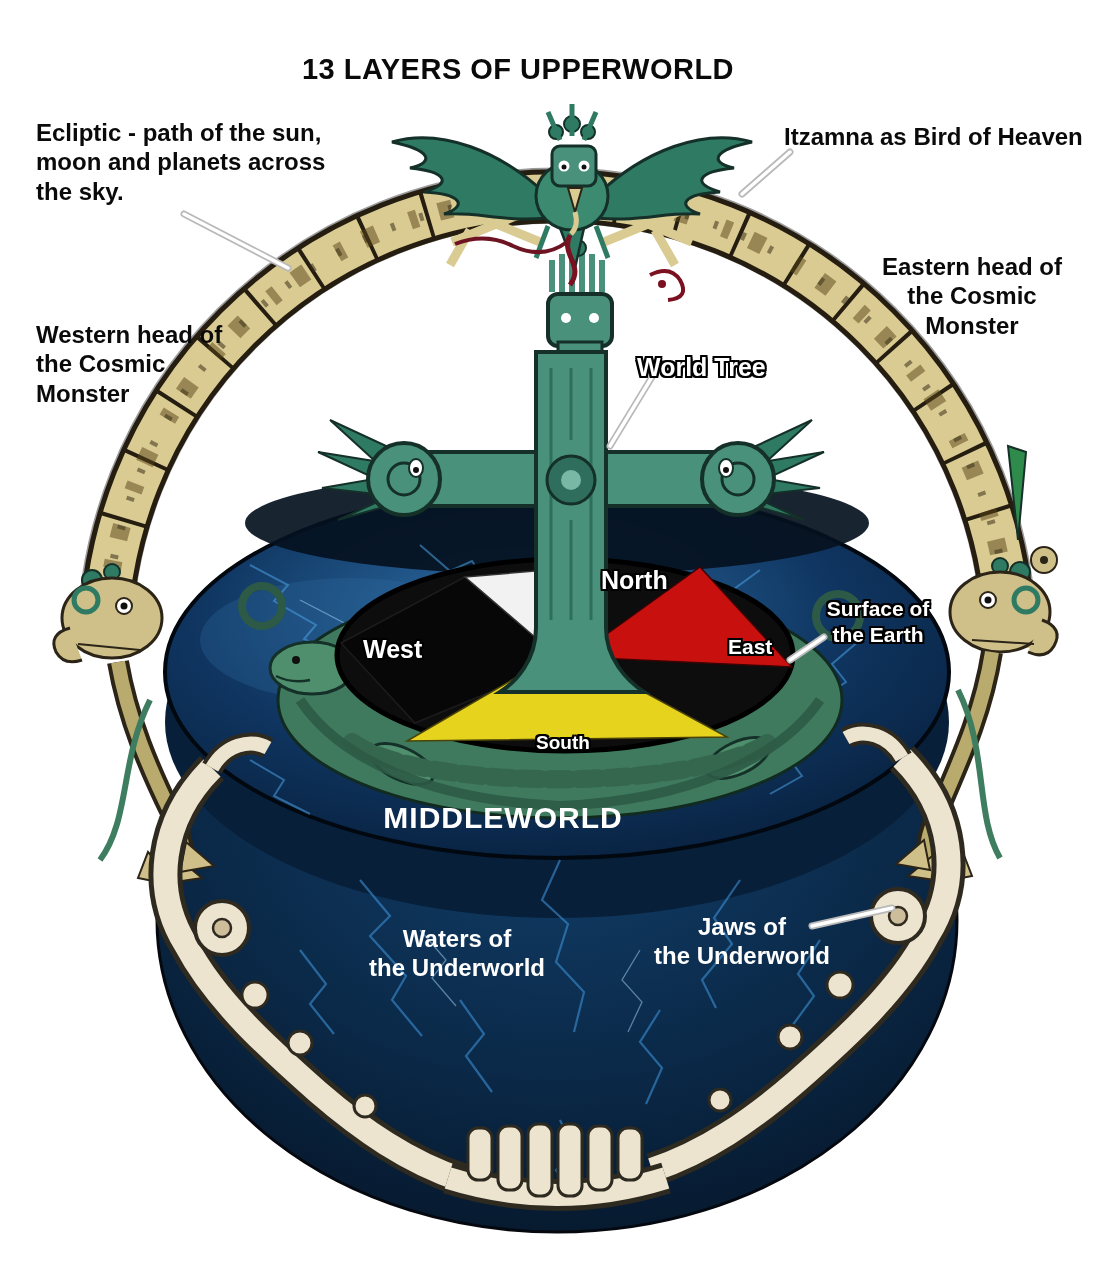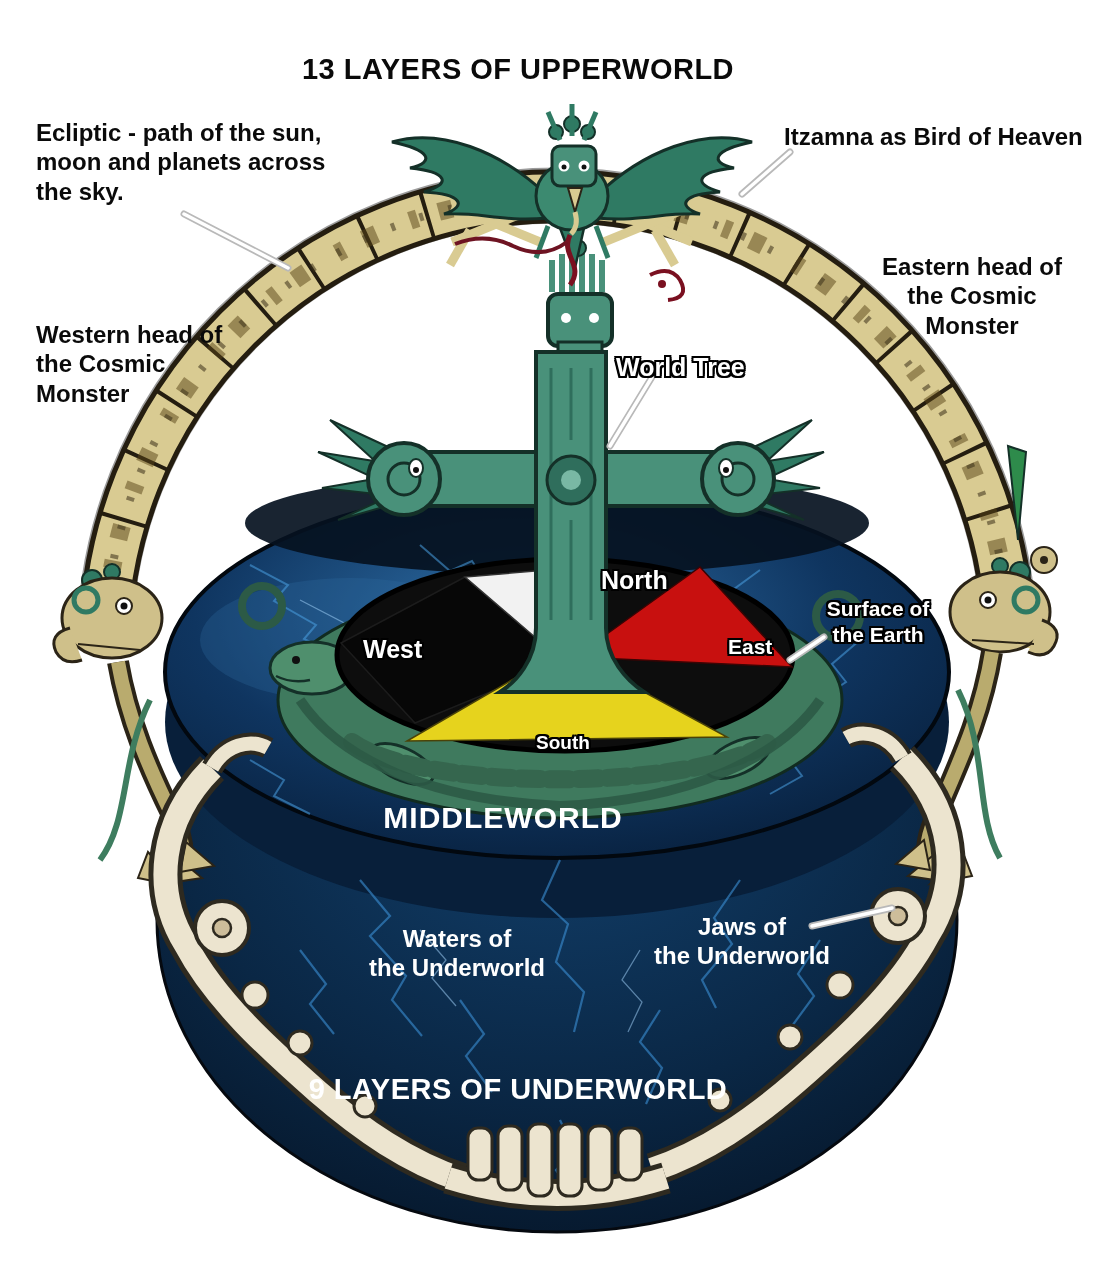--- a/index.html
+++ b/index.html
@@ -291,33 +291,32 @@
 <div class="lbl lbl-black" style="left:784px;top:122px;">Itzamna as Bird of Heaven</div>
 
 <div class="lbl lbl-black ctr" style="left:872px;top:252px;width:200px;">Eastern head of
 the Cosmic
 Monster</div>
 
 <div class="lbl lbl-black" style="left:36px;top:320px;">Western head of
 the Cosmic
 Monster</div>
 
-<div class="lbl outlined" style="left:616px;top:352px;font-size:25px;">World Tree</div>
+<div class="lbl outlined" style="left:637px;top:352px;font-size:25px;">World Tree</div>
 
 <div class="lbl outlined ctr" style="left:822px;top:596px;width:112px;font-size:21px;">Surface of
 the Earth</div>
 
 <div class="lbl outlined" style="left:601px;top:565px;font-size:25px;">North</div>
 <div class="lbl outlined" style="left:363px;top:634px;font-size:25px;">West</div>
 <div class="lbl outlined" style="left:728px;top:634px;font-size:21px;">East</div>
 <div class="lbl outlined" style="left:536px;top:731px;font-size:19px;">South</div>
 
 <div class="lbl lbl-white ctr" style="left:0;top:800px;width:1006px;font-size:30px;font-weight:600;letter-spacing:1px;">MIDDLEWORLD</div>
 
 <div class="lbl lbl-white ctr" style="left:352px;top:924px;width:210px;">Waters of
 the Underworld</div>
 
 <div class="lbl lbl-white ctr" style="left:642px;top:912px;width:200px;">Jaws of
 the Underworld</div>
 
-<div class="lbl title lbl-white" style="top:1072px;">9 LAYERS OF UNDERWORLD</div>
 
 </div>
 
 </body></html>

